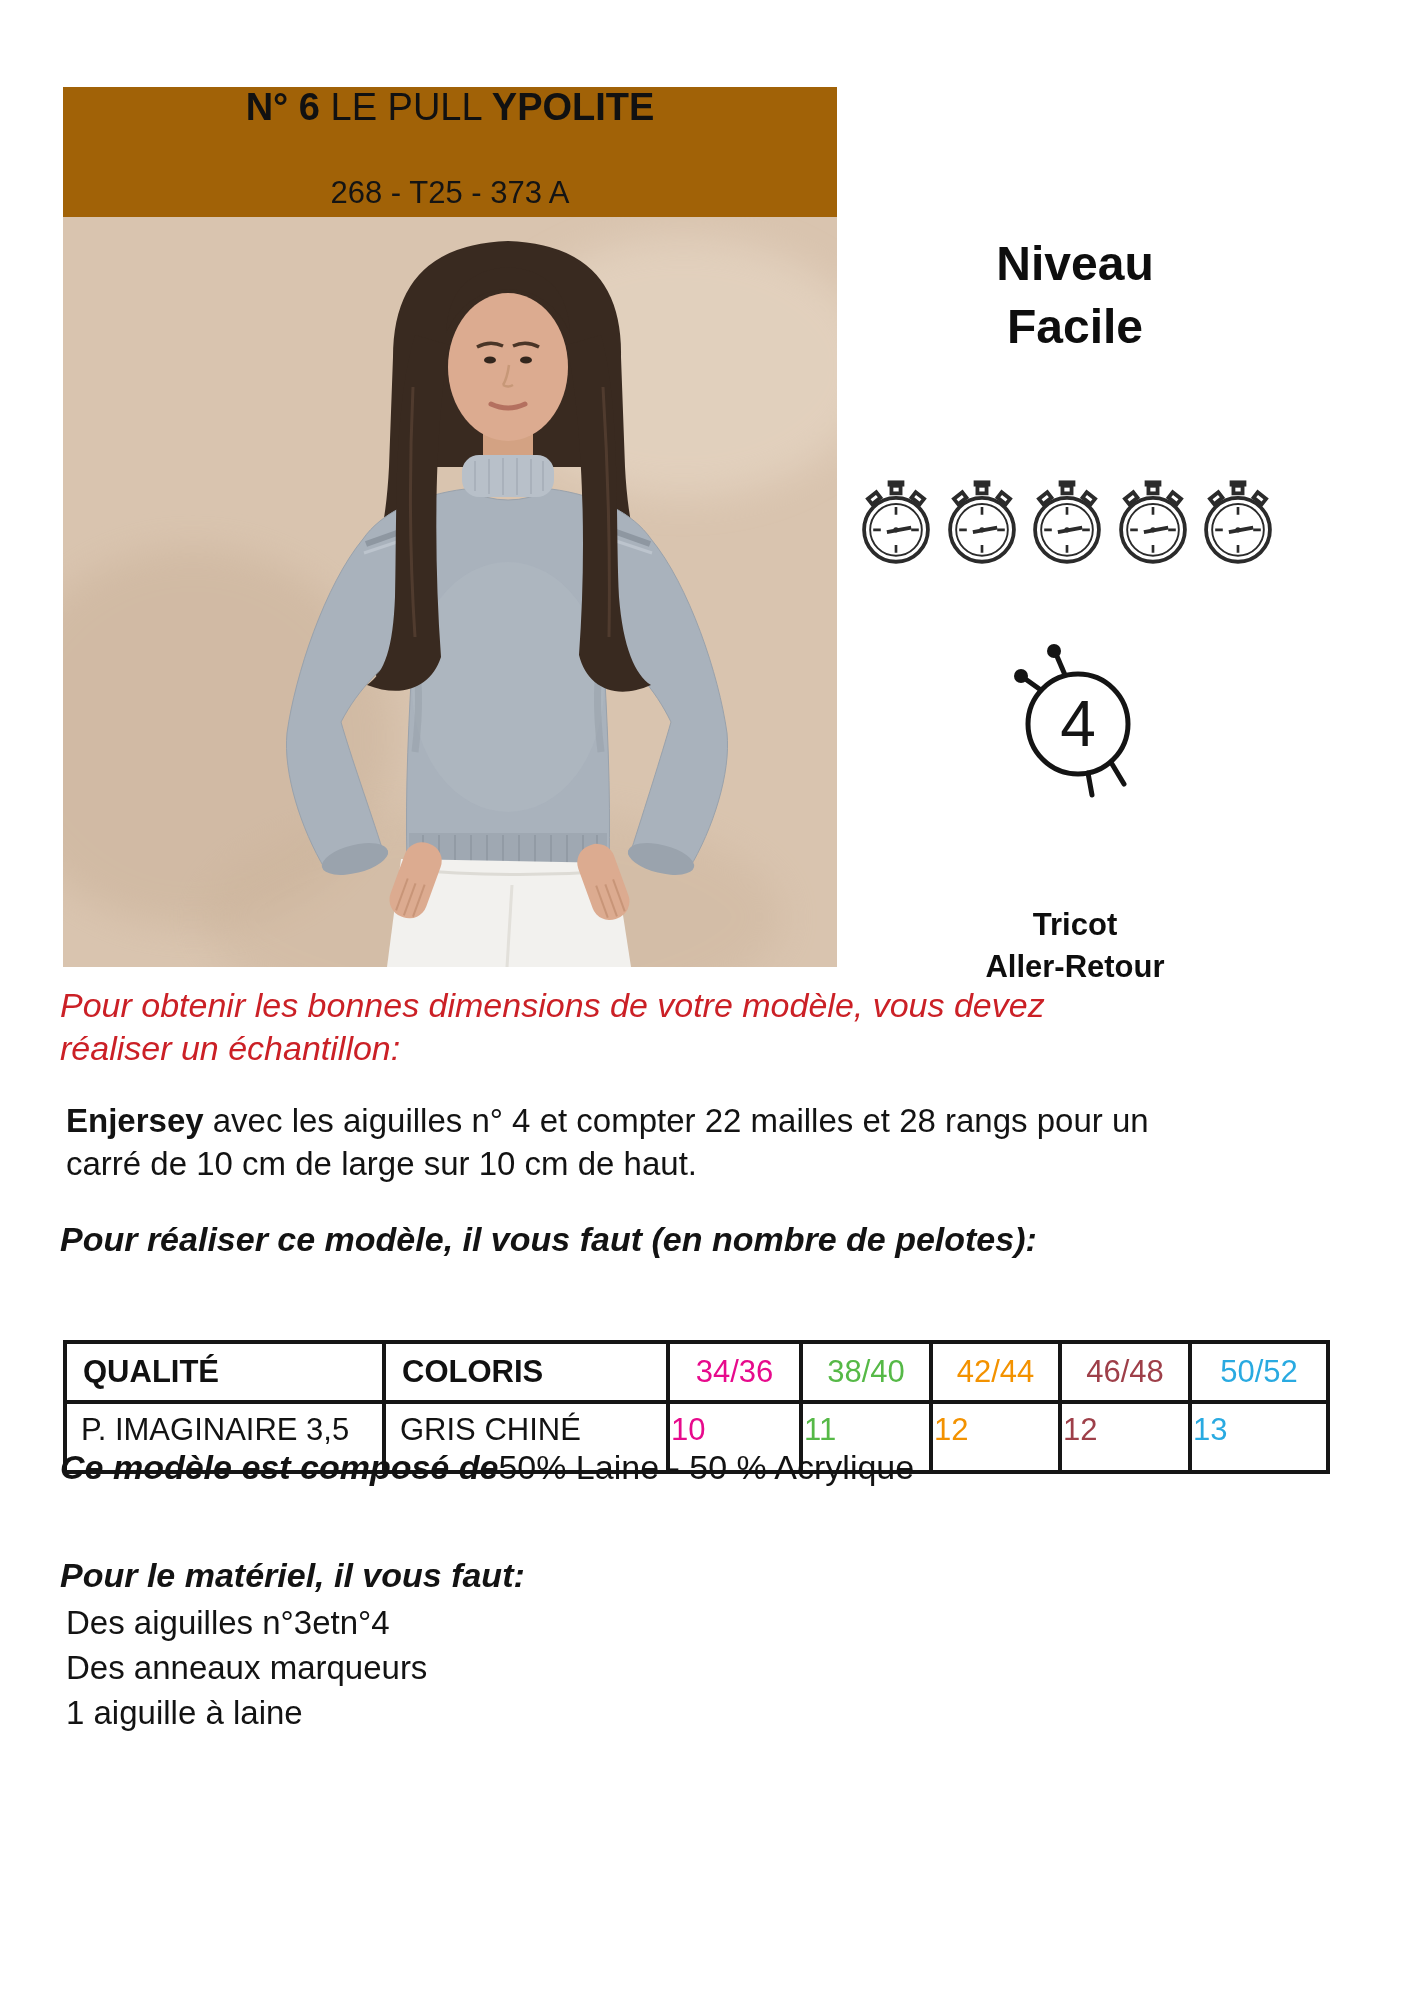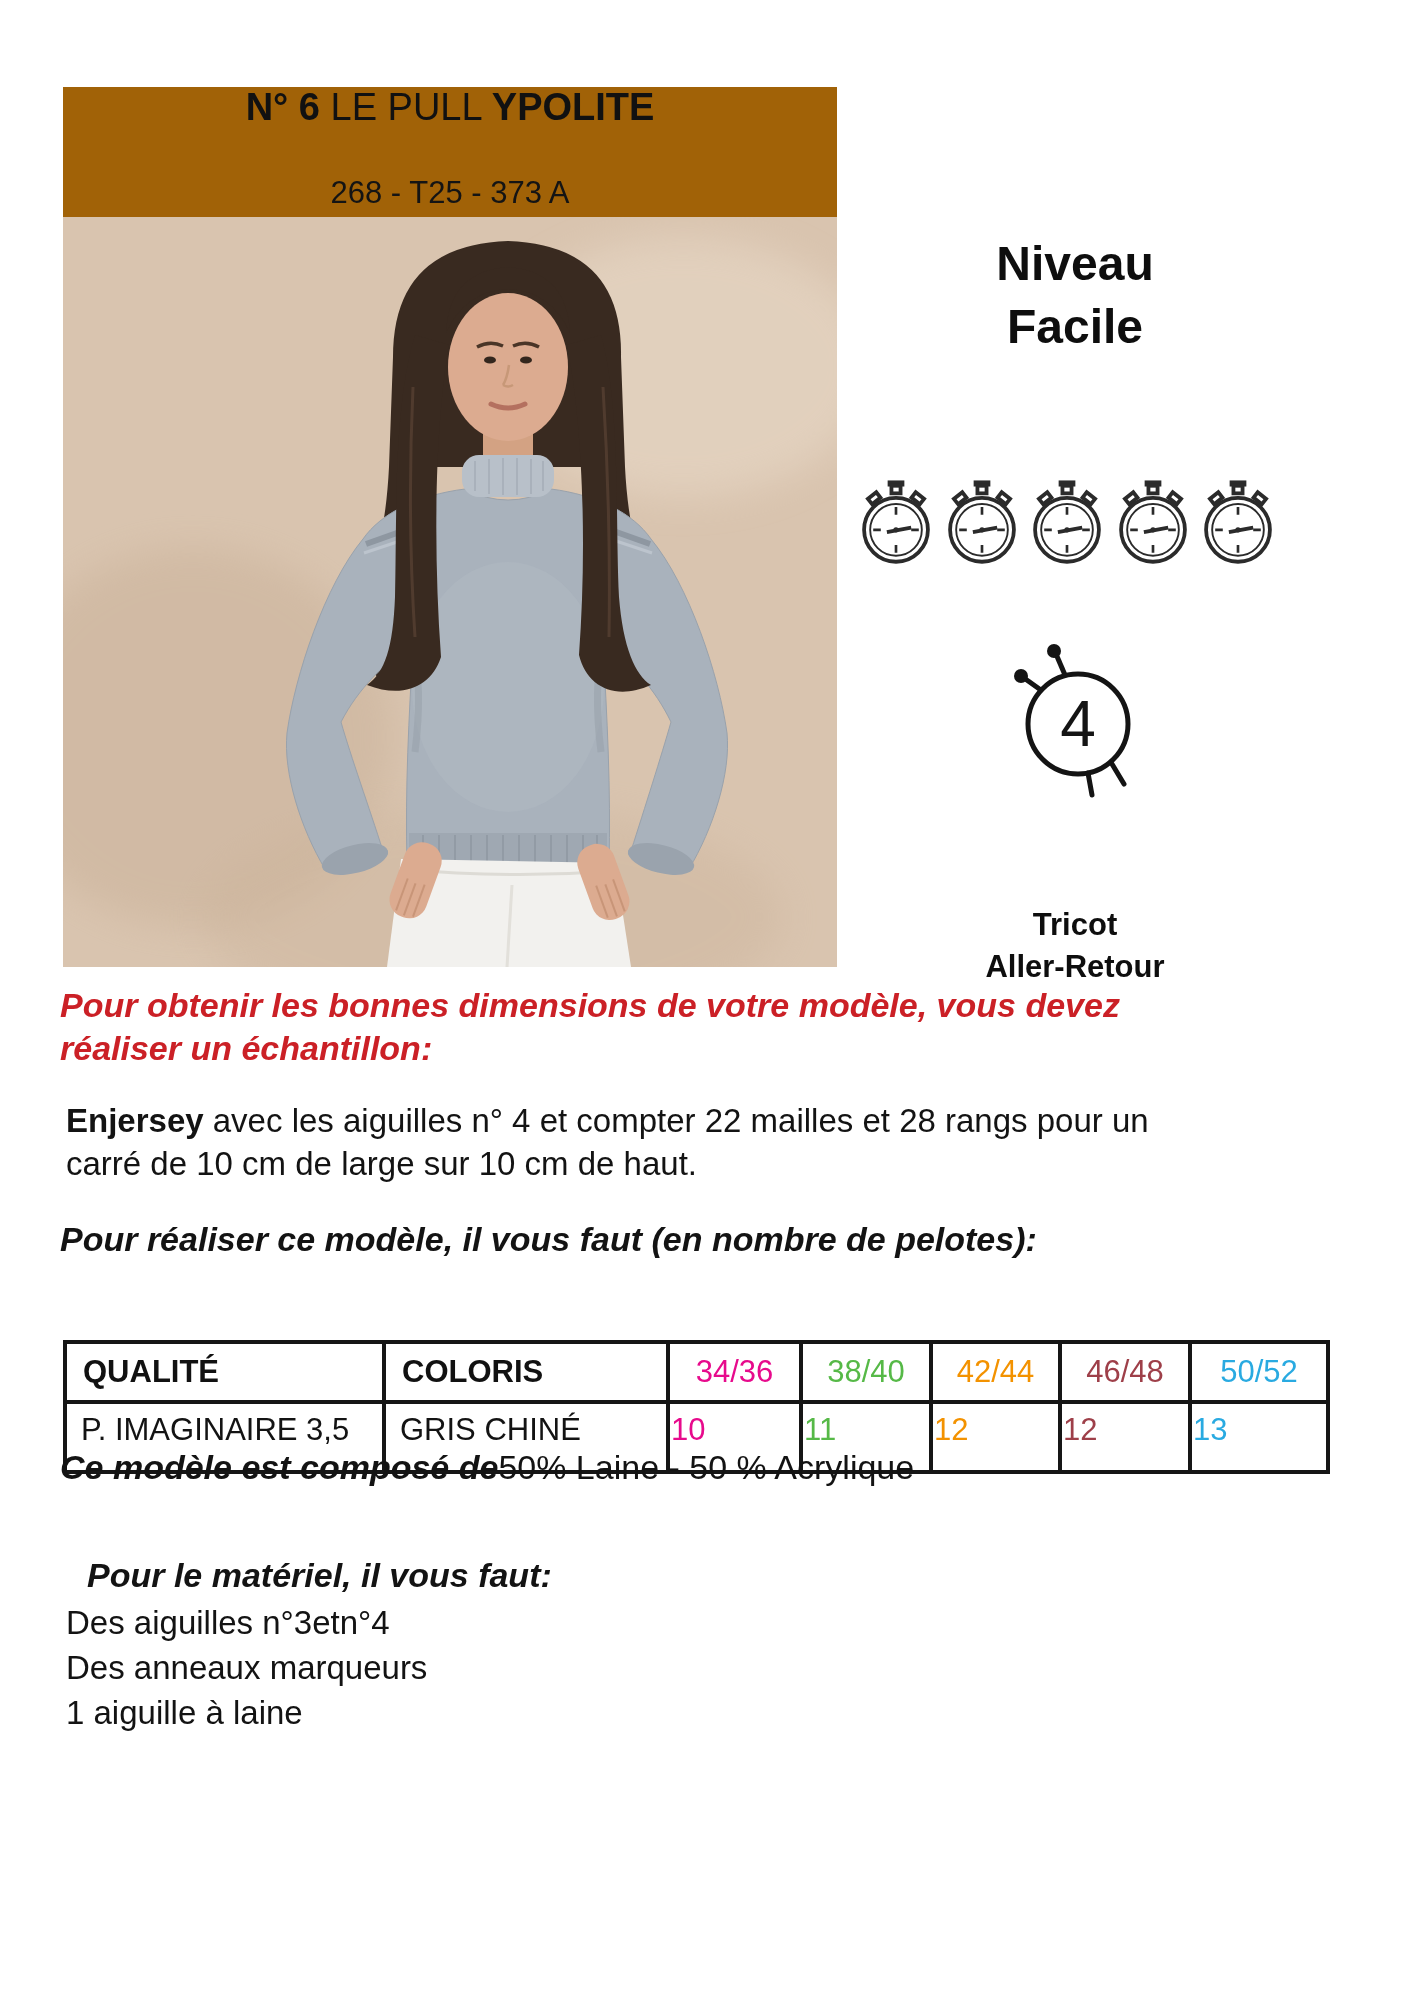--- a/index.html
+++ b/index.html
@@ -24,41 +24,41 @@
     font-weight:bold;font-size:48px;line-height:1.32;color:#0e0e0e;}
   .timers{position:absolute;left:858px;top:474px;width:418px;height:96px;
     display:flex;justify-content:space-between;align-items:flex-end;}
   .timers svg{width:76px;height:94px;}
   .needle-badge{position:absolute;left:990px;top:632px;width:168px;height:172px;}
   .needle-badge svg{width:100%;height:100%;}
   .technique{position:absolute;left:845px;top:904px;width:460px;text-align:center;
     font-weight:bold;font-size:31px;line-height:1.35;color:#0e0e0e;}
   
   .gauge-heading{position:absolute;left:60px;top:984px;width:1200px;
-    font-weight:bold;font-style:italic;font-size:34px;line-height:1.27;}
+    font-weight:normal;font-style:italic;font-size:34px;line-height:1.27;}
   .gauge-body{position:absolute;left:66px;top:1100px;width:1120px;
     font-size:33px;line-height:1.29;color:#131313;}
   .gauge-body .b{font-weight:bold;}
   .req-heading{position:absolute;left:60px;top:1220px;width:1220px;
     font-weight:bold;font-style:italic;font-size:34px;color:#131313;}
   
   table.req{position:absolute;left:63px;top:1340px;border-collapse:collapse;
     table-layout:fixed;width:1263px;padding-left:36px;}
   table.req th,table.req td{border:4px solid #161616;box-sizing:border-box;}
   table.req th{height:60px;font-size:31px;vertical-align:middle;background:#fff;}
   table.req th.txt{text-align:left;padding-left:16px;font-weight:bold;color:#111;}
   table.req th.size{text-align:center;font-weight:normal;}
   table.req td{height:70px;font-size:31px;vertical-align:top;padding-top:8px;background:#fff;}
   table.req td.txt{text-align:left;padding-left:14px;color:#131313;white-space:nowrap;}
   table.req td.num{}
   
   .composition{position:absolute;left:60px;top:1448px;font-size:34px;color:#131313;}
   .composition .h{font-weight:bold;font-style:italic;}
   .materials-heading{position:absolute;left:60px;top:1556px;
-    font-weight:bold;font-style:italic;font-size:34px;color:#131313;margin-left:27px;}
+    font-weight:bold;font-style:italic;font-size:34px;color:#131313;}
   .materials-list{position:absolute;left:66px;top:1600px;font-size:33px;line-height:1.37;color:#131313;}
 </style>
 </head>
 <body>
 
 <svg width="0" height="0" style="position:absolute" aria-hidden="true">
   <defs>
     <symbol id="sym-stopwatch" viewBox="0 0 100 118">
       <g fill="none" stroke="#2b2b2b" stroke-width="5">
 

